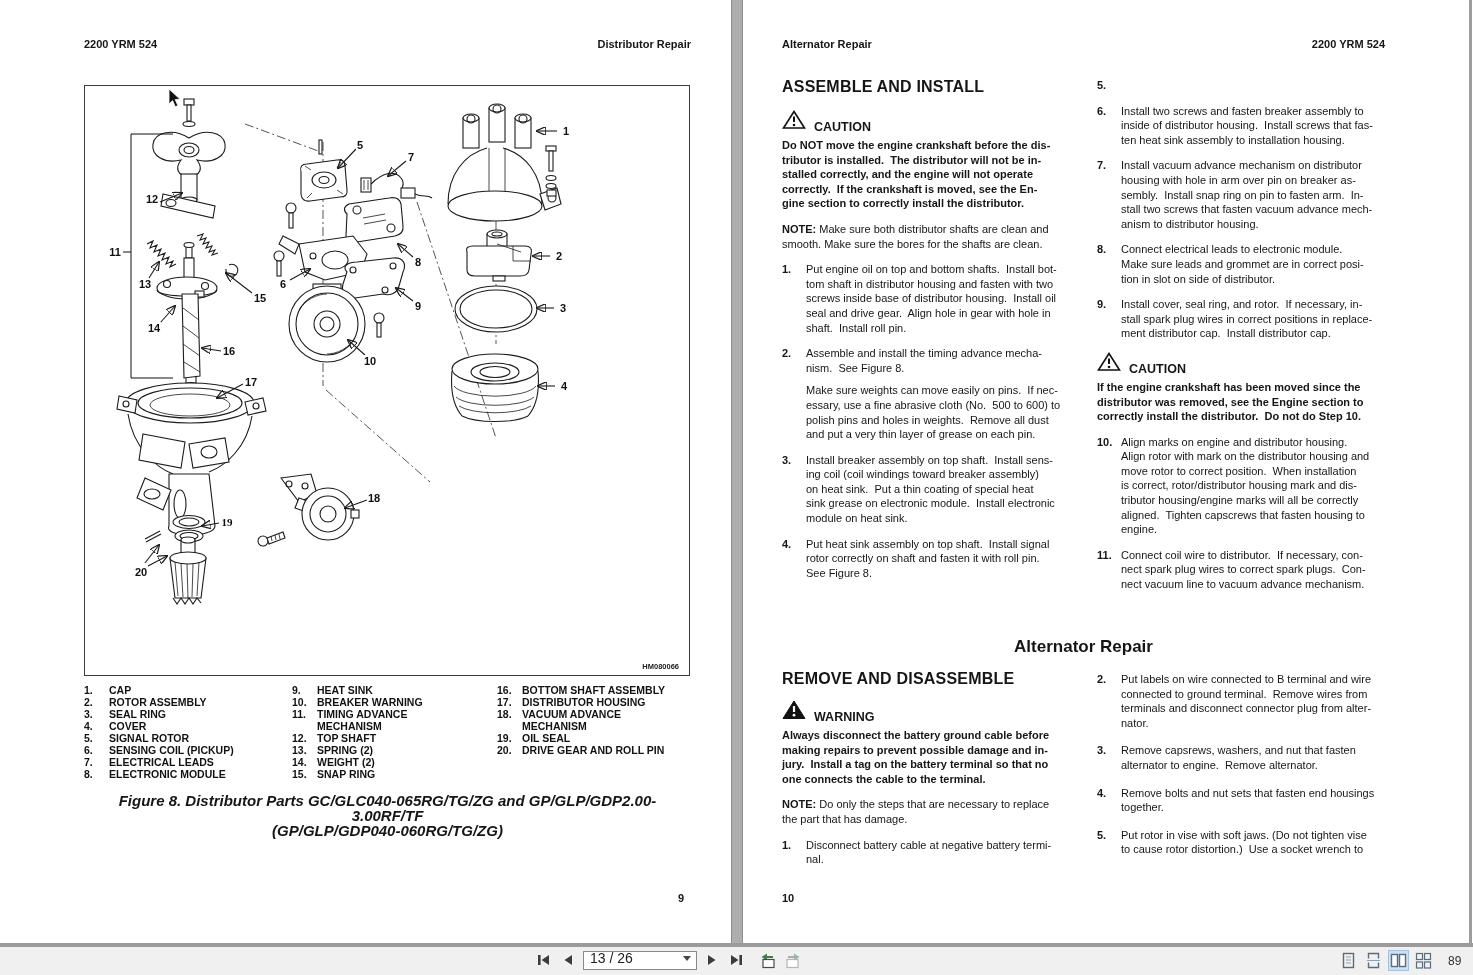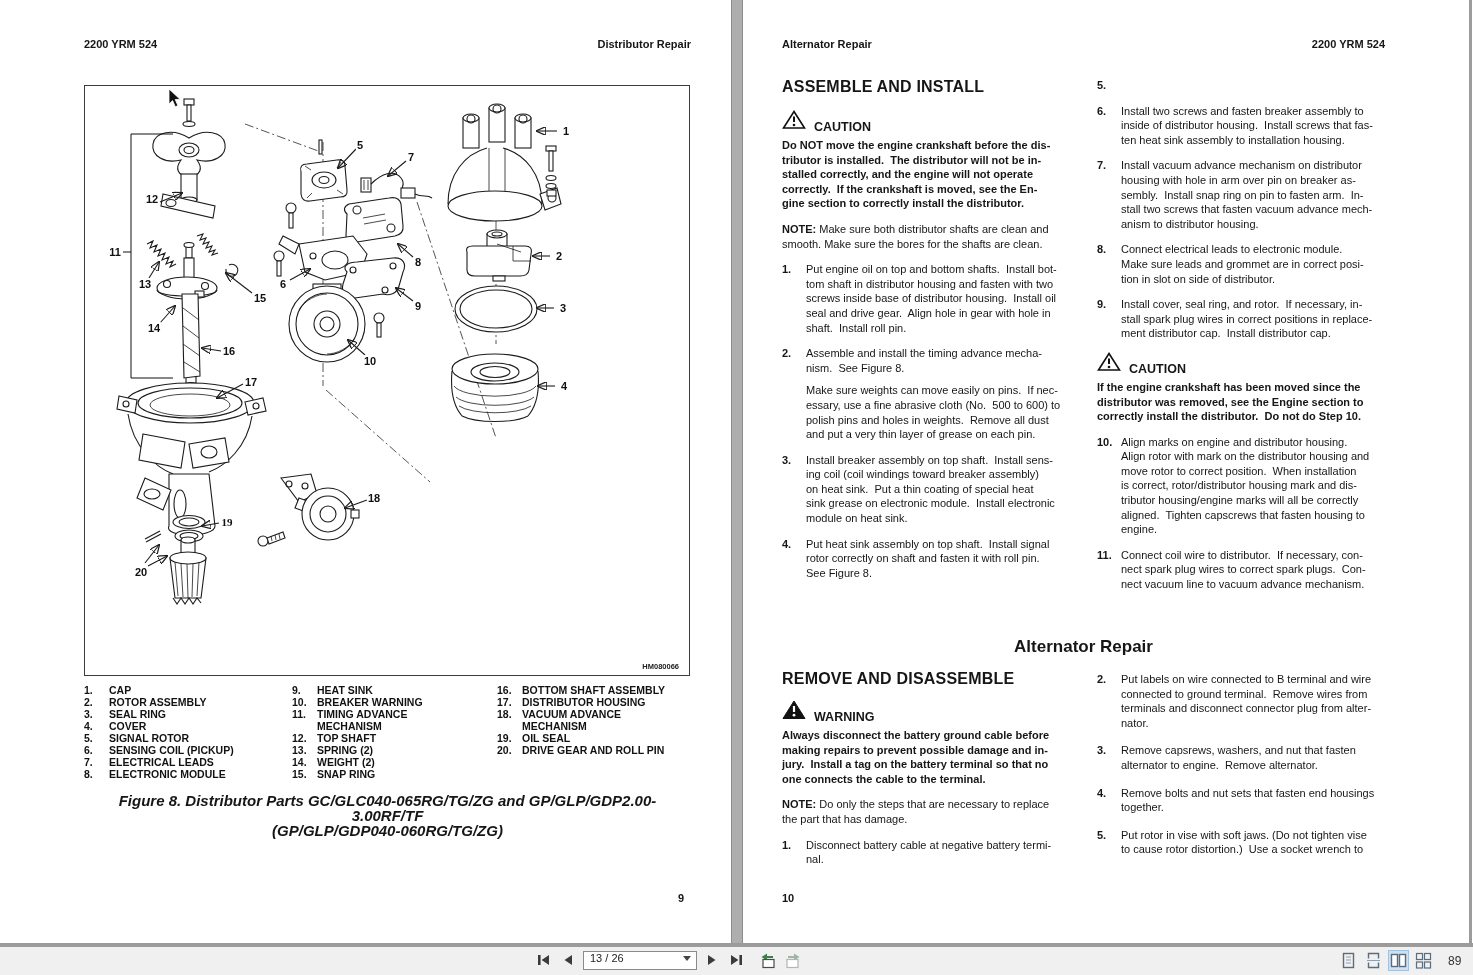--- a/index.html
+++ b/index.html
@@ -45,21 +45,21 @@
   .fig-svg .thin{stroke-width:.8;}
 
   
   .cursor{position:absolute;left:168px;top:88px;}
 
   
   .statusbar-top{position:absolute;left:0;right:0;top:943px;height:4px;background:#9b9b9b;}
   .statusbar{position:absolute;left:0;right:0;top:947px;height:28px;background:#f0f0f0;}
   .sb-left{position:absolute;left:533px;top:3px;display:flex;align-items:center;gap:5px;}
   .sb-btn{display:flex;align-items:center;justify-content:center;width:20px;height:20px;cursor:default;}
-  .combo{display:flex;align-items:center;justify-content:space-between;width:114px;height:19px;background:#fff;border:1px solid #8a8a8a;box-sizing:border-box;font-size:11px;color:#222;padding:0 5px 4px 6px;}
+  .combo{display:flex;align-items:center;justify-content:space-between;width:114px;height:19px;background:#fff;border:1px solid #8a8a8a;box-sizing:border-box;font-size:14px;color:#222;padding:0 5px 4px 6px;}
   .sb-right{position:absolute;left:1338px;top:3px;display:flex;align-items:center;gap:4px;}
   .vbtn{display:flex;align-items:center;justify-content:center;width:21px;height:21px;border:1px solid transparent;box-sizing:border-box;}
   .vbtn.active{background:#cfe0f1;border-color:#a3c2de;}
   .zoom-val{font-size:12px;color:#333;margin-left:10px;}
 </style>
 </head>
 <body>
 
 <div class="viewer">
 

